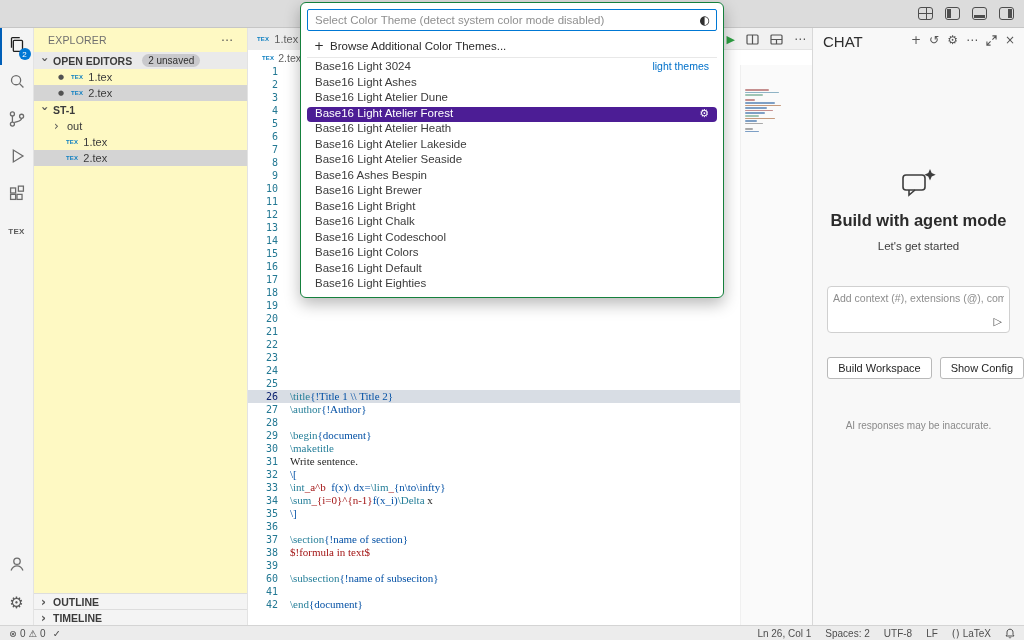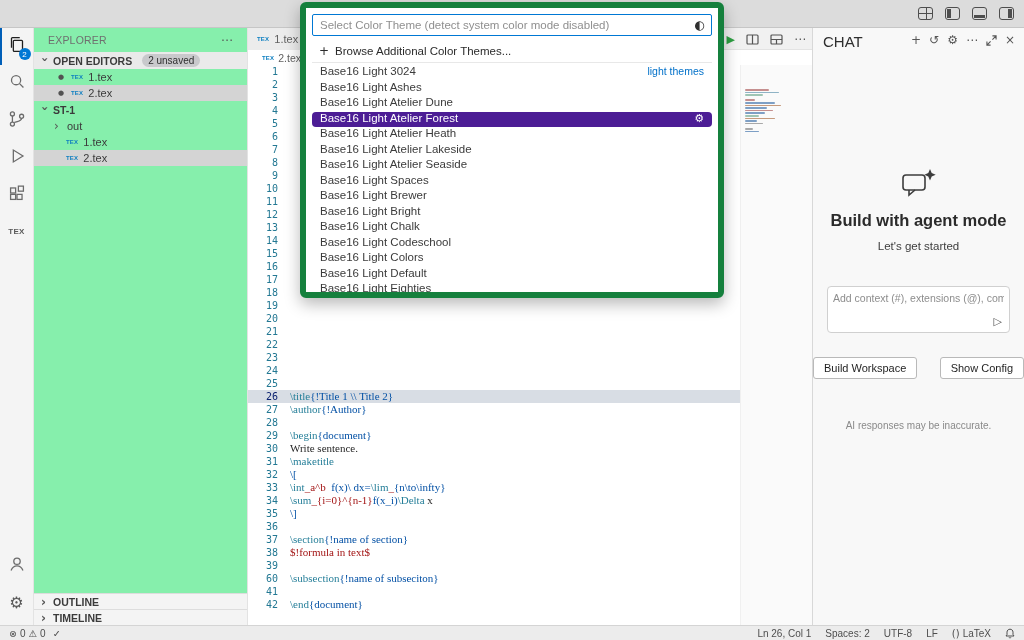--- a/index.html
+++ b/index.html
@@ -23,21 +23,21 @@
   .abar-item{width:34px;height:37px;display:flex;align-items:center;justify-content:center;color:#6b6b6b;position:relative;cursor:pointer}
   .abar-item.active{color:#1f1f1f;box-shadow:inset 2px 0 0 #005fb8}
   .abar-item svg{stroke:#6b6b6b;fill:none;stroke-width:1.4}
   .abar-item.active svg{stroke:#1f1f1f}
   .abar-badge{position:absolute;right:3px;bottom:5px;min-width:12px;height:12px;border-radius:6px;background:#0078d4;color:#fff;font-size:8px;display:flex;align-items:center;justify-content:center;padding:0 2px}
   .abar-tex{font-size:8px;font-weight:700;letter-spacing:.3px;color:#5a5a5a}
   .abar-bottom{margin-top:auto;display:flex;flex-direction:column;align-items:center;padding-bottom:4px}
   .abar-gear{font-size:16px;color:#5a5a5a}
 
   
-  .sidebar{position:absolute;left:34px;top:28px;width:214px;bottom:15px;background:#86efac;border-right:1px solid #e3e3e3;font-size:11px;color:#3b3b3b}
+  .sidebar{position:absolute;left:34px;top:28px;width:214px;bottom:15px;background:#fef9c3;border-right:1px solid #e3e3e3;font-size:11px;color:#3b3b3b}
   .sidebar-header{height:24px;display:flex;align-items:center;padding:0 14px;color:#6f6f6f;font-size:10.5px;letter-spacing:.2px}
   .sidebar-header .more{margin-left:auto;color:#555;font-size:12px;cursor:pointer}
   .section-head{font-weight:700;font-size:10.5px;display:flex;gap:4px;align-items:center;height:17px;padding:0 7px;cursor:pointer;color:#3b3b3b}
   .section-head.oe{background:#eaeaea}
   .badge-pill{background:#c9c9cc;border-radius:8px;padding:1px 6px;font-size:10px;color:#2f2f2f;font-weight:400;margin-left:6px}
   .side-row{height:16px;display:flex;align-items:center;gap:5px;padding:0 8px;cursor:pointer;white-space:nowrap}
   .side-row.selected{background:#d4d4d4}
   .oe-row{padding-left:24px}
   .tree-row{padding-left:20px}
   .tree-row.file-indent{padding-left:32px}
@@ -76,34 +76,34 @@
   5}
   .chat-icons{margin-left:auto;display:flex;gap:8px;align-items:center;color:#555;font-size:12px}
   .chat-icons .ci{cursor:pointer;display:flex;align-items:center}
   .agent-icon{position:absolute;top:140px;left:0;right:0;display:flex;justify-content:center}
   .chat-heading{position:absolute;top:183px;left:0;right:0;text-align:center;font-size:16.5px;font-weight:700;color:#2b2b2b}
   .chat-sub{position:absolute;top:212px;left:0;right:0;text-align:center;font-size:11.5px;color:#3d3d3d}
   .chat-inputbox{position:absolute;top:258px;left:14px;right:14px;height:47px;background:#fff;border:1px solid #d0d0d0;border-radius:4px;cursor:text}
   .chat-input{width:calc(100% - 10px);margin:5px 5px 0;border:none;outline:none;font-size:10.5px;color:#333;background:transparent;font-family:inherit}
   .chat-input::placeholder{color:#8d8d8d}
   .chat-send{position:absolute;right:7px;bottom:4px;font-size:11px;color:#4e4e4e;cursor:pointer}
-  .chat-buttons{position:absolute;top:329px;left:0;right:0;display:flex;gap:8px;justify-content:space-between}
+  .chat-buttons{position:absolute;top:329px;left:0;right:0;display:flex;gap:8px;justify-content:flex-end}
   .chat-buttons button{background:#fff;border:1px solid #b9b9b9;border-radius:3px;padding:4px 10px;font-size:11px;color:#1f1f1f;font-family:inherit;cursor:pointer}
   .chat-disclaimer{position:absolute;top:392px;left:0;right:0;text-align:center;font-size:10px;color:#8a8a8a}
 
   
   .statusbar{position:absolute;left:0;right:0;bottom:0;height:15px;background:#ececec;border-top:1px solid #d4d4d4;display:flex;align-items:center;justify-content:space-between;padding:0 9px;font-size:10px;color:#4e4e4e}
   .sb-left,.sb-right{display:flex;align-items:center}
   .sb-left{gap:7px}
   .sb-right{gap:14px}
   .sb-item{display:flex;align-items:center;gap:3px;cursor:pointer}
   .sb-ico{font-size:9.5px}
 
   
-  .quick-pick{position:absolute;left:300px;top:2px;width:424px;height:296px;background:#fff;border:6px solid #15803d;border-radius:6px;box-shadow:0 6px 16px rgba(0,0,0,.28);z-index:50;overflow:hidden;padding:6px}
+  .quick-pick{position:absolute;left:300px;top:2px;width:424px;height:296px;background:#fff;border:1px solid #15803d;border-radius:6px;box-shadow:0 6px 16px rgba(0,0,0,.28);z-index:50;overflow:hidden;padding:6px}
   .qp-input-wrap{position:relative;height:22px;margin-bottom:5px}
   .qp-input{width:100%;height:22px;border:1px solid #0078d4;border-radius:2px;padding:0 26px 0 7px;font-size:11.5px;font-family:inherit;color:#333;background:#fff;outline:none}
   .qp-input::placeholder{color:#8f8f8f}
   .qp-toggle{position:absolute;right:7px;top:4px;font-size:12px;color:#2f2f2f;cursor:pointer}
   .qp-browse{display:flex;align-items:center;gap:6px;height:19px;padding:0 7px;font-size:11.5px;color:#2b2b2b;cursor:pointer}
   .qp-plus{font-size:12px;color:#2b2b2b}
   .qp-list{border-top:1px solid #e8e8e8;margin-top:2px;padding-top:2px}
   .qp-row{display:flex;align-items:flex-start;height:15.5px;padding:0 8px;font-size:11.5px;color:#3b3b3b;border-radius:4px;cursor:pointer}
   .qp-row.sel{background:#4c1d95;color:#fff}
   .qp-group{margin-left:auto;color:#0070c9;font-size:10.5px}
@@ -336,22 +336,22 @@
           <div class="code-line"></div>
           <div class="code-line"></div>
           <div class="code-line"></div>
           <div class="code-line"></div>
           <div class="code-line"></div>
           <div class="code-line"></div>
           <div class="code-line current"><span class="tk tk-cmd">\title</span><span class="tk tk-arg">{!Title 1 \\ Title 2}</span></div>
           <div class="code-line"><span class="tk tk-cmd">\author</span><span class="tk tk-arg">{!Author}</span></div>
           <div class="code-line"></div>
           <div class="code-line"><span class="tk tk-cmd">\begin</span><span class="tk tk-arg">{document}</span></div>
+          <div class="code-line"><span class="tk tk-cmd">\maketitle</span></div>
           <div class="code-line"><span class="tk tk-plain">Write sentence.</span></div>
-          <div class="code-line"><span class="tk tk-cmd">\maketitle</span></div>
           <div class="code-line"><span class="tk tk-arg">\[</span></div>
           <div class="code-line"><span class="tk tk-cmd">\int</span><span class="tk tk-red">_a^b</span><span class="tk tk-plain">  </span><span class="tk tk-arg">f(x)\ dx=</span><span class="tk tk-cmd">\lim</span><span class="tk tk-red">_</span><span class="tk tk-arg">{n\to\infty}</span></div>
           <div class="code-line"><span class="tk tk-cmd">\sum</span><span class="tk tk-red">_{i=0}^{n-1}</span><span class="tk tk-arg">f(x_i)</span><span class="tk tk-cmd">\Delta</span><span class="tk tk-plain"> x</span></div>
           <div class="code-line"><span class="tk tk-arg">\]</span></div>
           <div class="code-line"></div>
           <div class="code-line"><span class="tk tk-cmd">\section</span><span class="tk tk-arg">{!name of section}</span></div>
           <div class="code-line"><span class="tk tk-red">$!formula in text$</span></div>
           <div class="code-line"></div>
           <div class="code-line"><span class="tk tk-cmd">\subsection</span><span class="tk tk-arg">{!name of subseciton}</span></div>
           <div class="code-line"></div>
@@ -470,21 +470,21 @@
         <div class="qp-row">
           <span class="qp-label">Base16 Light Atelier Heath</span>
         </div>
         <div class="qp-row">
           <span class="qp-label">Base16 Light Atelier Lakeside</span>
         </div>
         <div class="qp-row">
           <span class="qp-label">Base16 Light Atelier Seaside</span>
         </div>
         <div class="qp-row">
-          <span class="qp-label">Base16 Light Spaces</span>
+          <span class="qp-label">Base16 Ashes Bespin</span>
         </div>
         <div class="qp-row">
           <span class="qp-label">Base16 Light Brewer</span>
         </div>
         <div class="qp-row">
           <span class="qp-label">Base16 Light Bright</span>
         </div>
         <div class="qp-row">
           <span class="qp-label">Base16 Light Chalk</span>
         </div>

